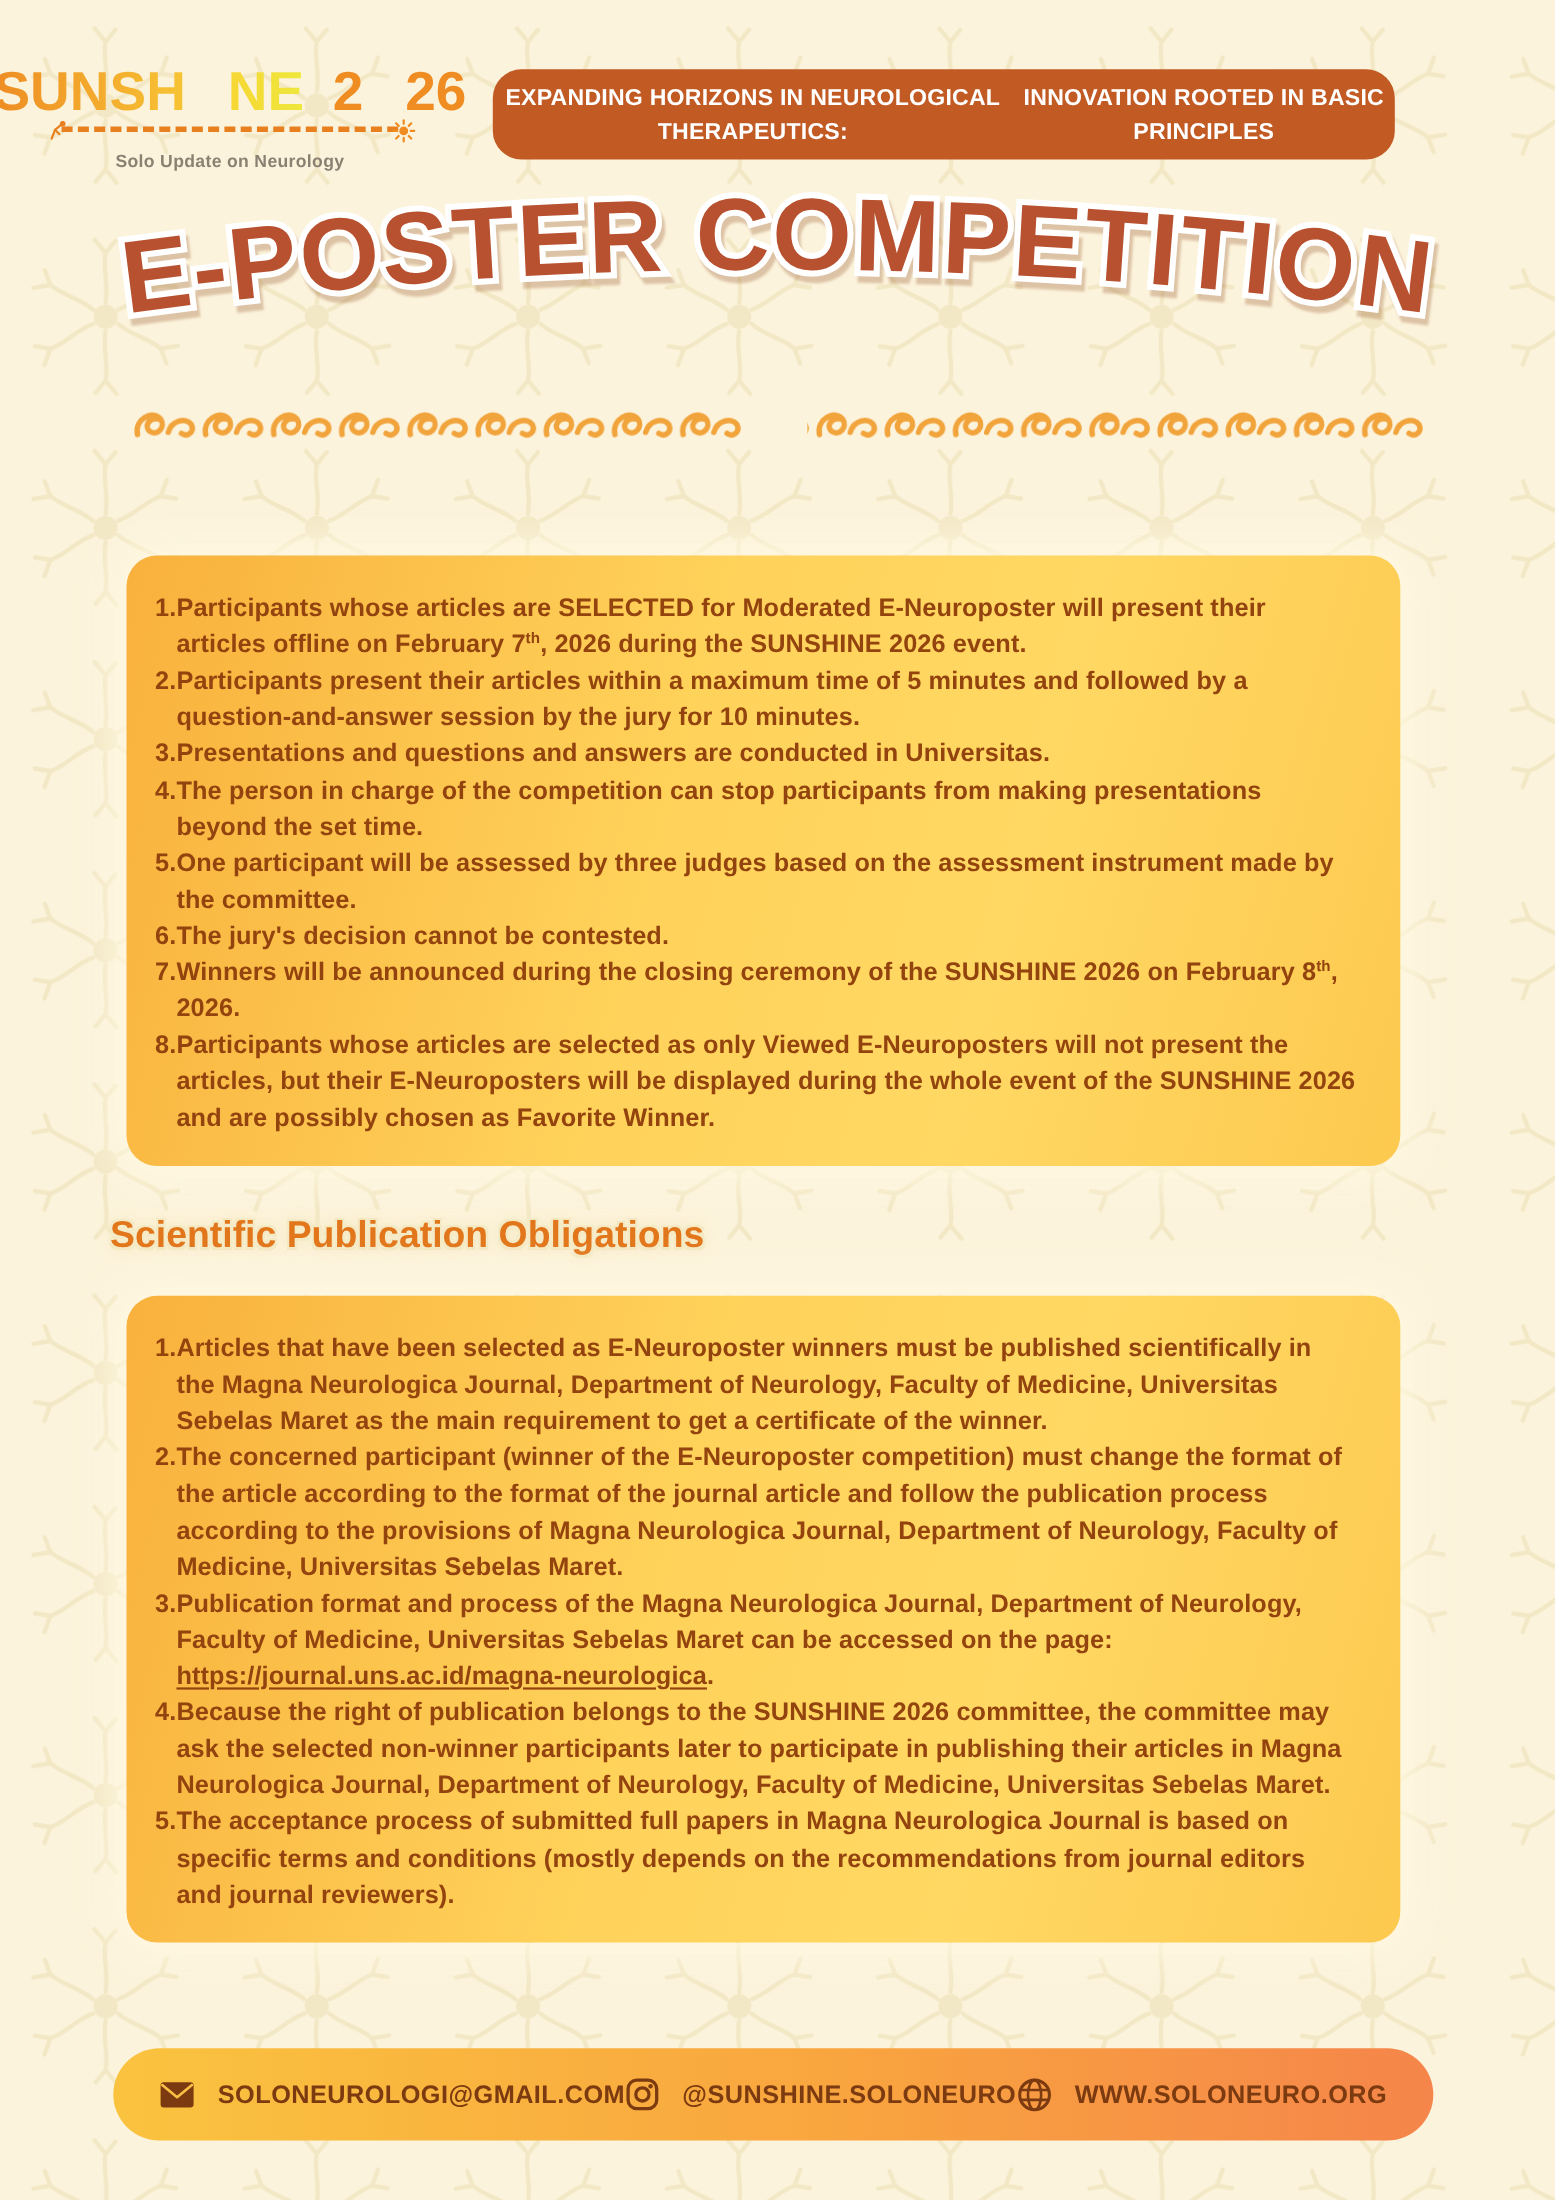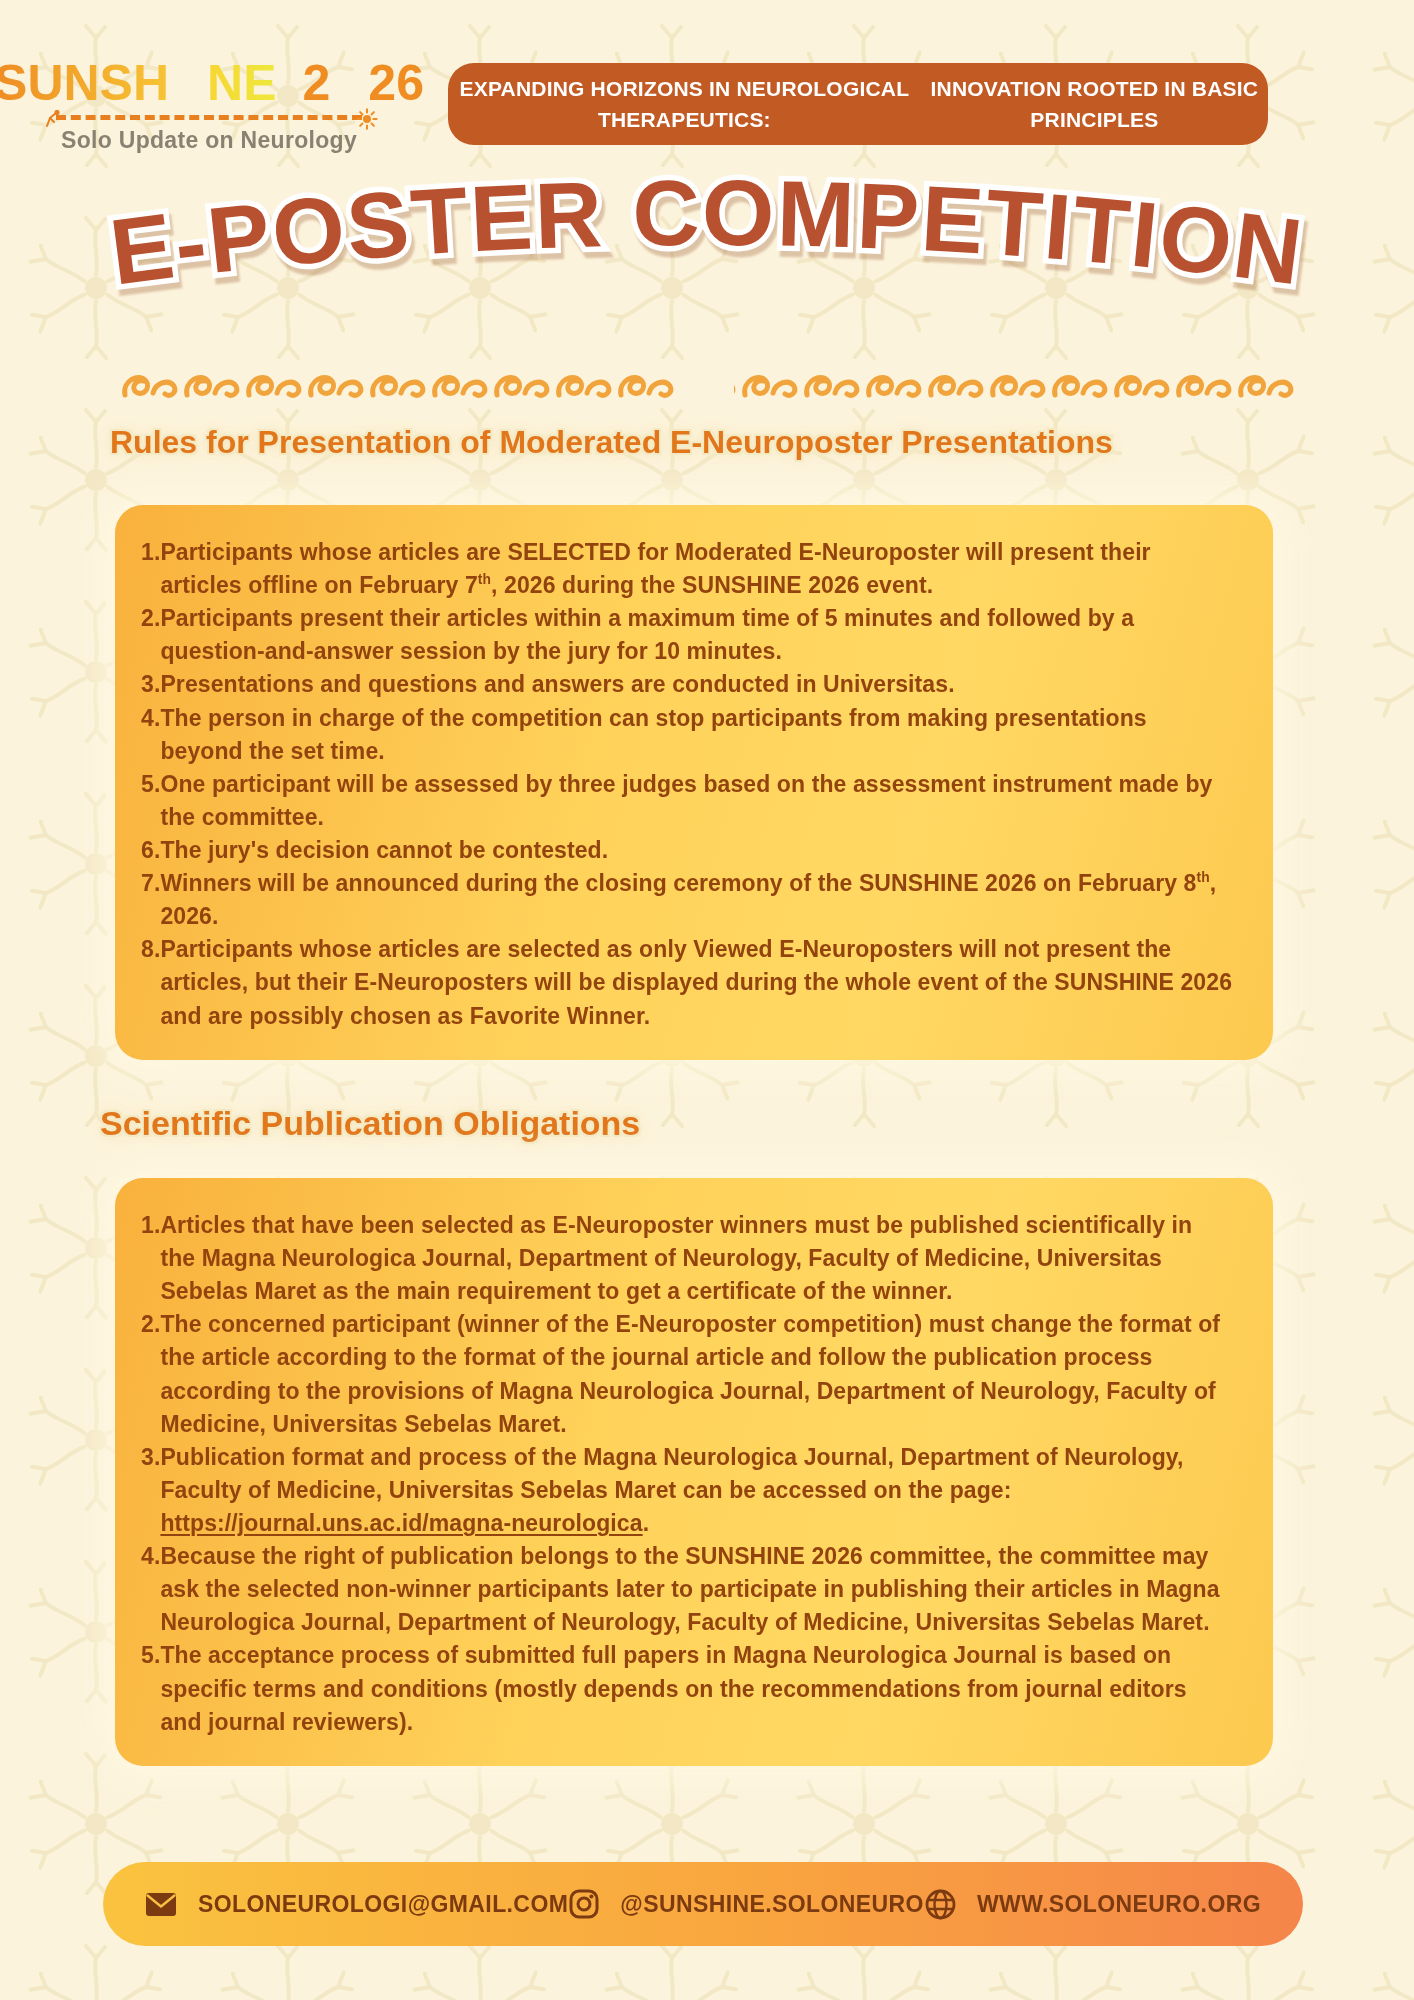--- a/index.html
+++ b/index.html
@@ -20,21 +20,21 @@
   .logo-sunsh { background:linear-gradient(90deg,#ee8c24,#f7c434);
                 -webkit-background-clip:text; background-clip:text; color:transparent; }
   .logo-ne    { background:linear-gradient(90deg,#f7d634,#eee83c);
                 -webkit-background-clip:text; background-clip:text; color:transparent; }
   .logo-num   { color:#ef8d22; }
   .logo-tower { width:15px; height:46px; margin:0 1px -4px 1px; }
   .logo-brain { width:34px; height:32px; margin:0 1px -2px 1px; }
   .logo-dash  { position:relative; margin-top:7px; border-top:5px dashed #e8801f; }
   .logo-sun   { position:absolute; right:-16px; top:-12px; width:22px; height:22px; }
   .logo-fig   { position:absolute; left:-12px; top:-10px; width:16px; height:18px; }
-  .logo-tagline { margin-top:7px; font-weight:bold; font-size:23px; color:#8b8172; letter-spacing:.3px; }
+  .logo-tagline { margin-top:19px; font-weight:bold; font-size:16px; color:#8b8172; letter-spacing:.3px; }
 
   
   .banner { position:absolute; left:448px; top:63px; width:820px; height:82px; z-index:2;
             background:#c25a23; border-radius:26px;
             display:flex; align-items:center; justify-content:center;
             color:#ffffff; font-weight:bold; font-size:21px; line-height:1.5; text-align:center;
             letter-spacing:.2px; }
 
   
   .title-svg { position:absolute; left:0; top:103px; z-index:2;
@@ -166,21 +166,20 @@
   <svg class="divider" width="1174" height="38" viewBox="0 0 1174 38" aria-hidden="true">
     <defs>
       <pattern id="swirlpat" width="62" height="38" patternUnits="userSpaceOnUse">
         <path d="M5 27 C 2 13, 19 4, 26 13 C 31 20, 23 29, 16 24 C 11 20, 15 11, 24 13 M33 25 C 36 14, 49 11, 54 18 C 57 24, 51 30, 45 26" fill="none" stroke="#f2a43c" stroke-width="5" stroke-linecap="round"></path>
       </pattern>
     </defs>
     <rect x="0" y="0" width="556" height="38" fill="url(#swirlpat)"></rect>
     <rect x="614" y="0" width="560" height="38" fill="url(#swirlpat)"></rect>
   </svg>
 
-  <div class="sec-heading h1">Rules for Presentation of Moderated E-Neuroposter Presentations</div>
   <div class="card rules">
     <ol>
         <li>
           <span class="num">1.</span>
           <span class="txt">Participants whose articles are SELECTED for Moderated E-Neuroposter will present their articles offline on February 7<sup>th</sup>, 2026 during the SUNSHINE 2026 event.</span>
         </li>
         <li>
           <span class="num">2.</span>
           <span class="txt">Participants present their articles within a maximum time of 5 minutes and followed by a question-and-answer session by the jury for 10 minutes.</span>
         </li>

